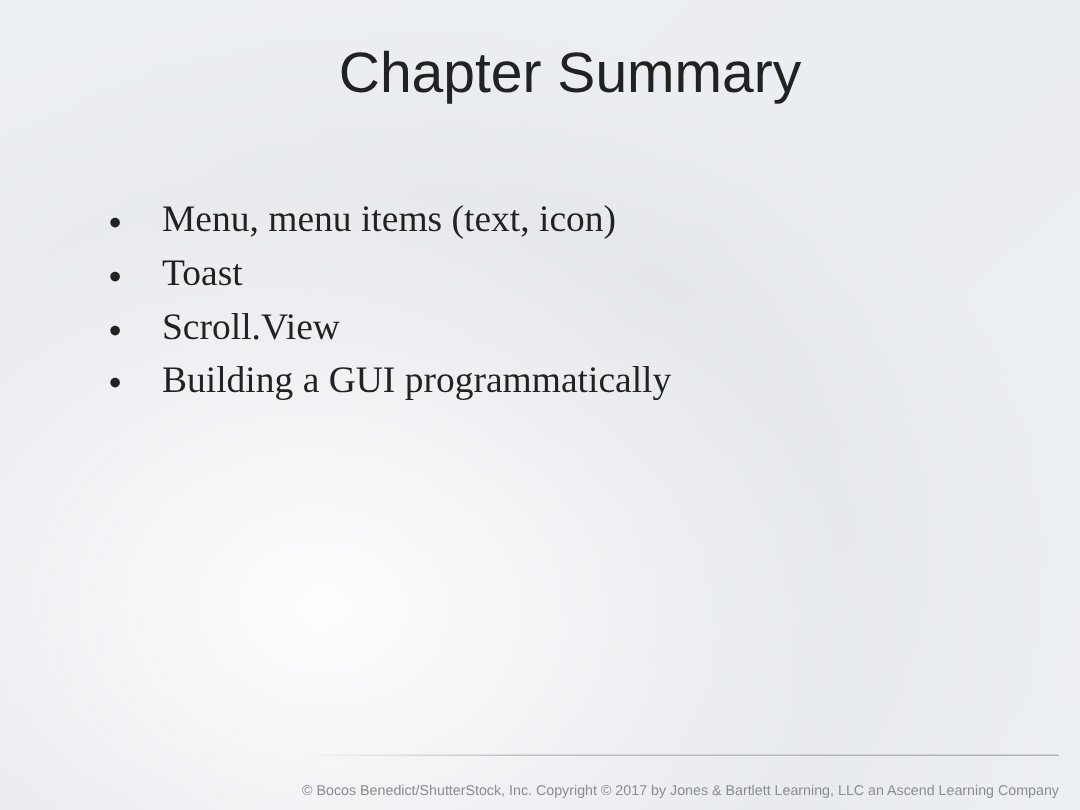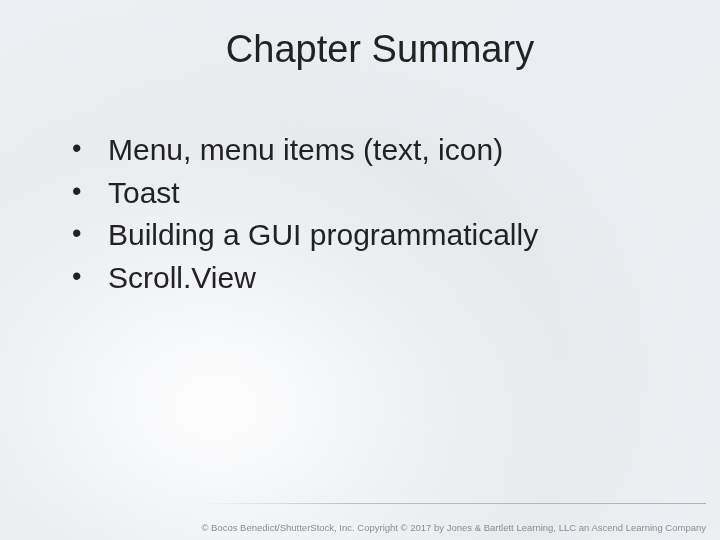--- a/index.html
+++ b/index.html
@@ -42,24 +42,25 @@
     right: 60px;
   }
   .bullet-list {
     list-style: none;
     padding: 0;
     margin: 0;
   }
   .bullet-list li {
     position: relative;
     padding-left: 48px;
-    font-size: 30px;
+    font-size: 25px;
     line-height: 1.35;
     margin-bottom: 2px;
     color: #222;
+    font-family: Liberation Serif, serif;
   }
   .bullet-list li::before {
     content: "•";
     position: absolute;
     left: 12px;
     top: 0;
     font-size: 27px;
     color: #222;
   }
   .footer {
@@ -88,22 +89,22 @@
 </head>
 <body>
 
 <div class="slide">
   <div class="title">Chapter Summary</div>
 
   <div class="content">
     <ul class="bullet-list">
       <li>Menu, menu items (text, icon)</li>
       <li>Toast</li>
+      <li>Scroll.View</li>
       <li>Building a GUI programmatically</li>
-      <li>Scroll.View</li>
     </ul>
   </div>
 
   <div class="footer-rule"></div>
   <div class="footer">
     <div class="copyright">© Bocos Benedict/ShutterStock, Inc. Copyright © 2017 by Jones &amp; Bartlett Learning, LLC an Ascend Learning Company</div>
   </div>
 </div>
 
 </body></html>

